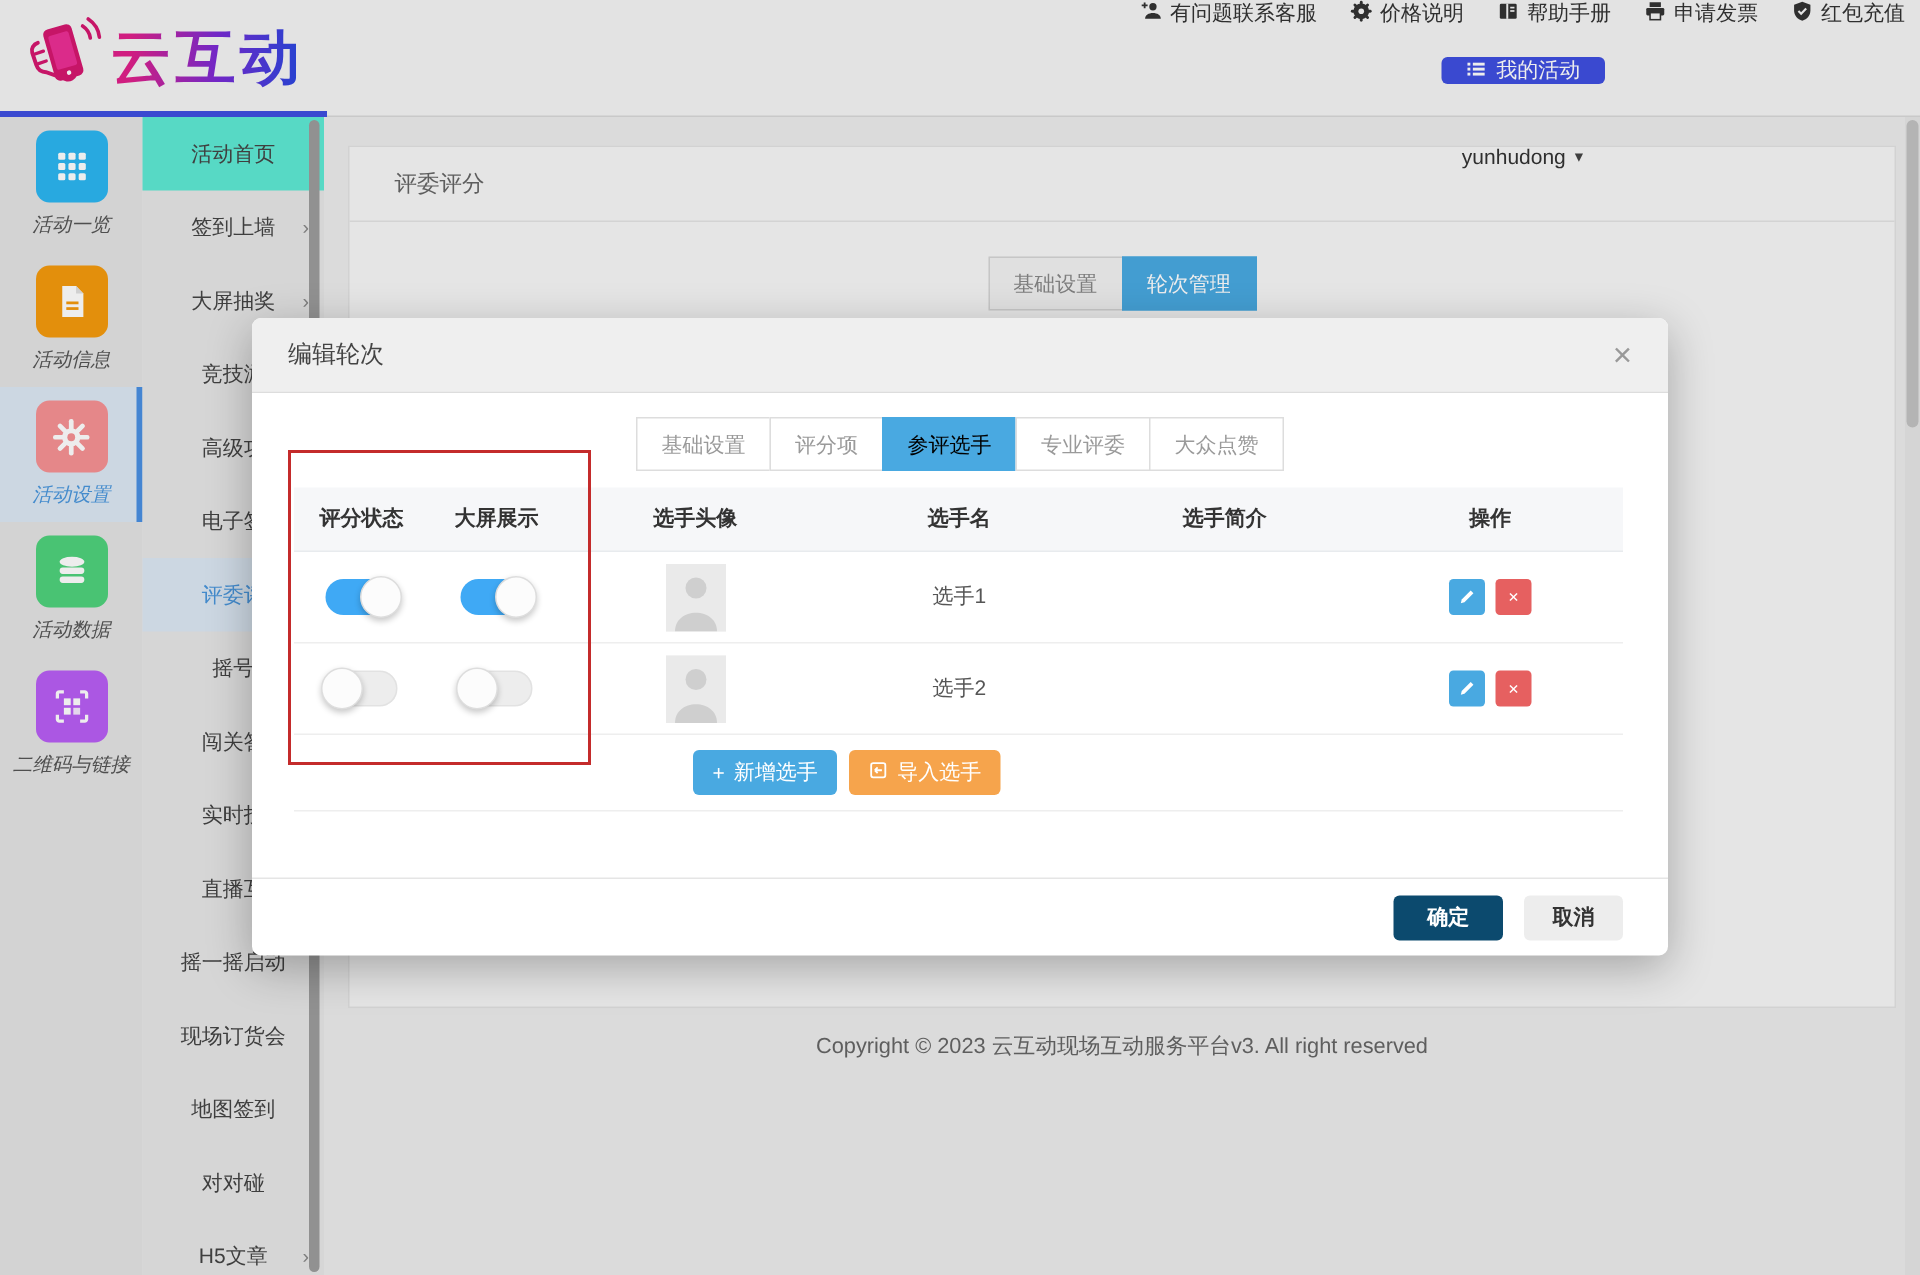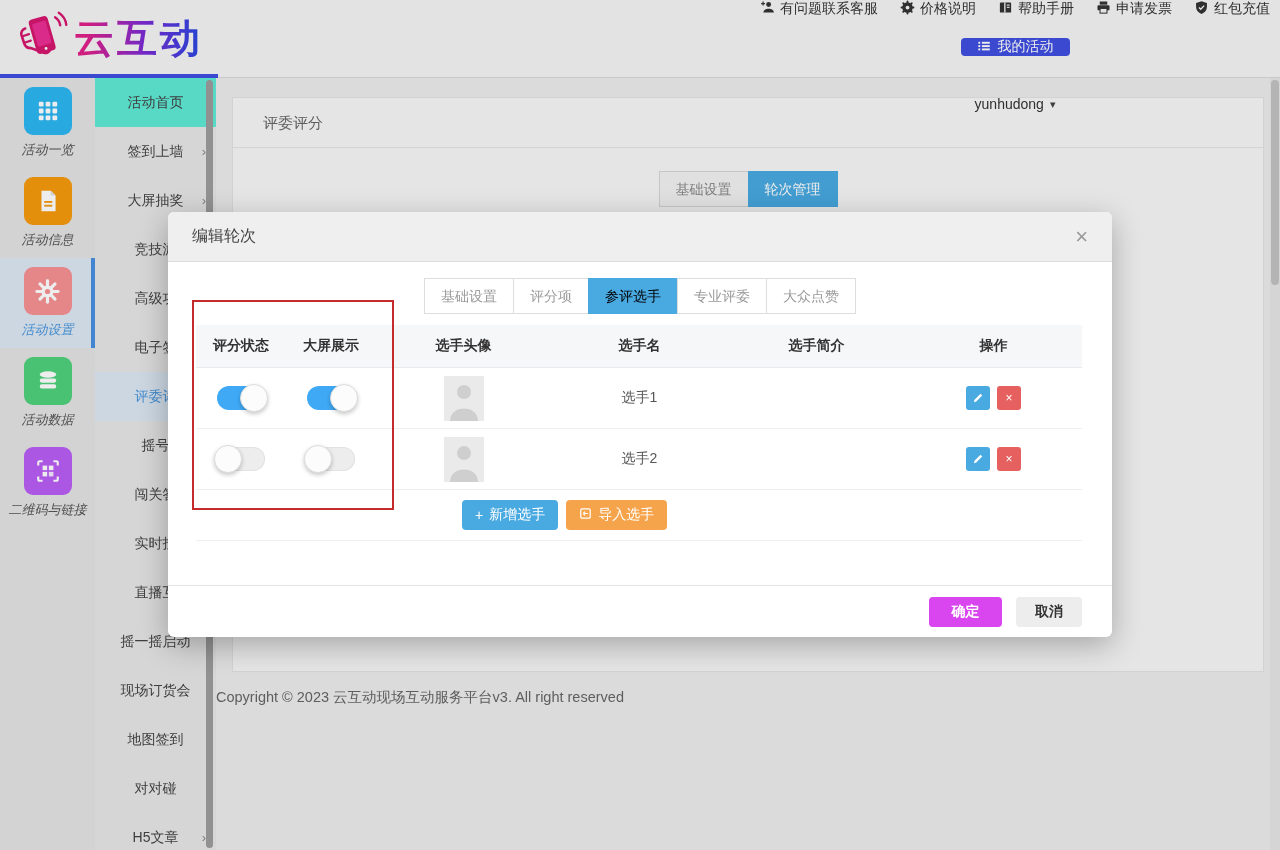--- a/index.html
+++ b/index.html
@@ -52,21 +52,21 @@
   .mini-tool { width:44px; height:36px; background:#fafafa; border:1px solid #ddd; display:flex; align-items:center; justify-content:center; cursor:pointer; }
   .mini-tool + .mini-tool { margin-left:-1px; }
   .bg-table { position:absolute; left:1118px; top:437px; width:125px; }
   .bg-th-sliver { position:absolute; left:0; top:0; width:22px; height:33px; background:#f3f3f3; border:1px solid #ddd; }
   .bg-th { position:absolute; left:22px; top:0; width:103px; height:33px; background:#f3f3f3; border:1px solid #ddd; border-left:none; text-align:center; line-height:31px; font-size:14px; font-weight:bold; color:#555; }
   .bg-td { position:absolute; left:22px; top:33px; width:103px; height:143px; background:#fbfbfb; border:1px solid #e5e5e5; border-top:none; padding-top:10px; }
   .bg-td-sliver { position:absolute; left:0; top:33px; width:22px; height:143px; background:#fbfbfb; border-left:1px solid #e5e5e5; border-bottom:1px solid #e5e5e5; }
   .bg-actions { display:flex; flex-wrap:wrap; justify-content:center; gap:8px; padding:0 12px; }
   .act-btn { width:26px; height:26px; border-radius:4px; border:none; color:#fff; font-size:13px; display:flex; align-items:center; justify-content:center; cursor:pointer; }
   .act-blue{background:#49a9e1;} .act-red{background:#e66060;} .act-orange{background:#efa23f;}
-  .copyright { position:absolute; left:216px; top:688px; width:1064px; text-align:left; font-size:14.5px; color:#666; z-index:1; }
+  .copyright { position:absolute; left:216px; top:688px; width:1064px; text-align:center; font-size:14.5px; color:#666; z-index:1; }
   .page-scrollbar { position:absolute; right:0; top:78px; width:10px; height:772px; background:#e6e6e6; z-index:3; }
   .page-scrollbar .thumb { width:8px; margin:2px 0 0 1px; height:205px; background:#c2c2c2; border-radius:4px; cursor:grab; }
 
   
   .backdrop { position:absolute; inset:0; background:rgba(0,0,0,.07); z-index:50; }
 
   
   .modal { position:absolute; left:168px; top:212px; width:944px; height:425px; background:#fff; border-radius:6px; box-shadow:0 8px 30px rgba(0,0,0,.28); z-index:100; }
   .modal-header { height:50px; background:#efefef; border-bottom:1px solid #ddd; border-radius:6px 6px 0 0; display:flex; align-items:center; padding:0 24px; }
   .modal-title { font-size:16px; color:#444; }
@@ -92,21 +92,21 @@
   .toggle.on .knob { left:auto; right:-3px; }
 
   .mini-act { width:24px; height:24px; border-radius:3px; border:none; color:#fff; display:flex; align-items:center; justify-content:center; cursor:pointer; font-size:12px; }
   .mini-act + .mini-act { margin-left:7px; }
 
   .row-add-buttons { padding-left:266px; display:flex; gap:8px; }
   .btn-add { height:30px; border:none; border-radius:4px; background:#49a9e1; color:#fff; font-size:14px; padding:0 13px; display:flex; align-items:center; gap:6px; cursor:pointer; }
   .btn-import { height:30px; border:none; border-radius:4px; background:#f6a44c; color:#fff; font-size:14px; padding:0 13px; display:flex; align-items:center; gap:6px; cursor:pointer; }
 
   .modal-footer { position:absolute; left:0; right:0; top:373px; height:52px; border-top:1px solid #e5e5e5; display:flex; align-items:center; justify-content:flex-end; gap:14px; padding-right:30px; }
-  .btn-ok { width:73px; height:30px; border:none; border-radius:4px; background:#d946ef; color:#fff; font-size:14px; font-weight:bold; cursor:pointer; }
+  .btn-ok { width:73px; height:30px; border:none; border-radius:4px; background:#0c4a6e; color:#fff; font-size:14px; font-weight:bold; cursor:pointer; }
   .btn-cancel { width:66px; height:30px; border:none; border-radius:4px; background:#ededed; color:#333; font-size:14px; font-weight:bold; cursor:pointer; }
 
   .annotation { position:absolute; left:192px; top:300px; width:202px; height:210px; border:2px solid #c42b2b; z-index:300; pointer-events:none; }
 </style>
 </head>
 <body>
 
 <div id="app">
 
   <div class="top-header">

